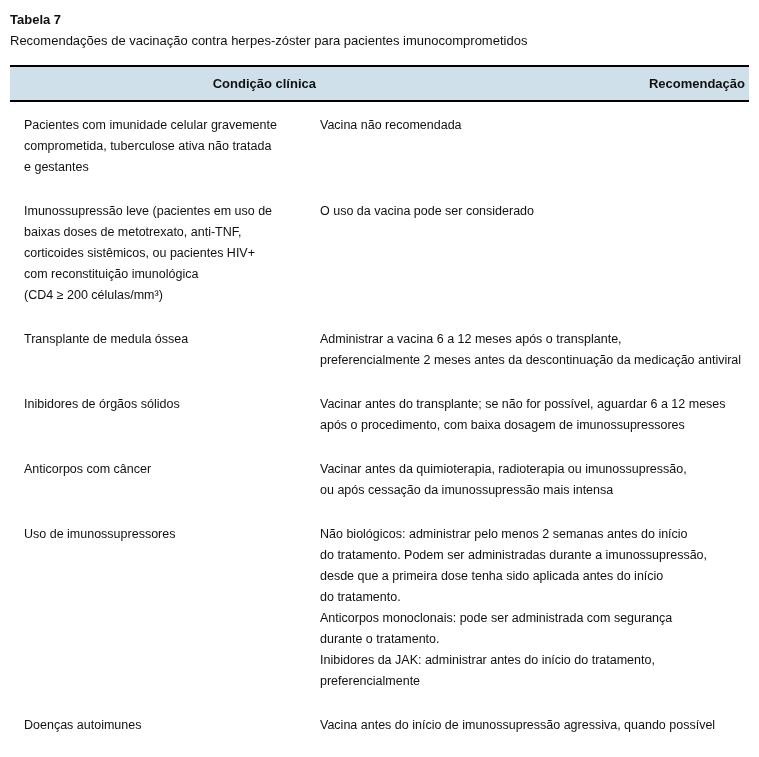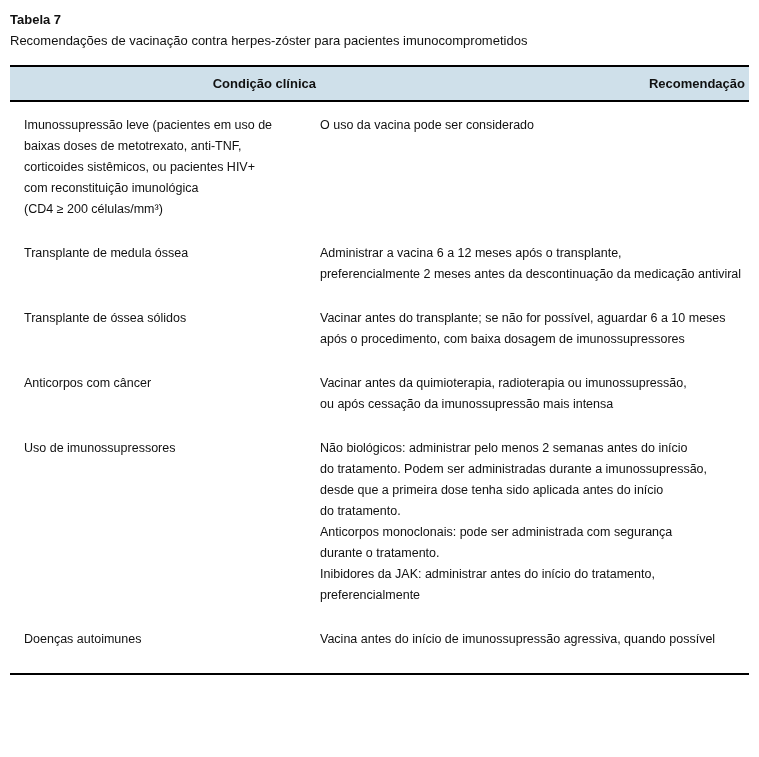--- a/index.html
+++ b/index.html
@@ -73,35 +73,41 @@
         <col class="c2">
       </colgroup>
     <thead>
       <tr style="background: rgb(207, 224, 234);">
         <th>Condição clínica</th>
         <th class="th2">Recomendação</th>
       </tr>
     </thead>
     <tbody>
       <tr>
+        <td>Pacientes com imunidade celular gravemente
+comprometida, tuberculose ativa não tratada
+e gestantes</td>
+        <td class="td2">Vacina não recomendada</td>
+      </tr>
+      <tr>
         <td>Imunossupressão leve (pacientes em uso de
 baixas doses de metotrexato, anti-TNF,
 corticoides sistêmicos, ou pacientes HIV+
 com reconstituição imunológica
 (CD4 ≥ 200 células/mm³)</td>
         <td class="td2">O uso da vacina pode ser considerado</td>
       </tr>
       <tr>
         <td>Transplante de medula óssea</td>
         <td class="td2">Administrar a vacina 6 a 12 meses após o transplante,
 preferencialmente 2 meses antes da descontinuação da medicação antiviral</td>
       </tr>
       <tr>
-        <td>Transplante de óssea sólidos</td>
-        <td class="td2">Vacinar antes do transplante; se não for possível, aguardar 6 a 10 meses
+        <td>Inibidores de órgãos sólidos</td>
+        <td class="td2">Vacinar antes do transplante; se não for possível, aguardar 6 a 12 meses
 após o procedimento, com baixa dosagem de imunossupressores</td>
       </tr>
       <tr>
         <td>Anticorpos com câncer</td>
         <td class="td2">Vacinar antes da quimioterapia, radioterapia ou imunossupressão,
 ou após cessação da imunossupressão mais intensa</td>
       </tr>
       <tr>
         <td>Uso de imunossupressores</td>
         <td class="td2">Não biológicos: administrar pelo menos 2 semanas antes do início

